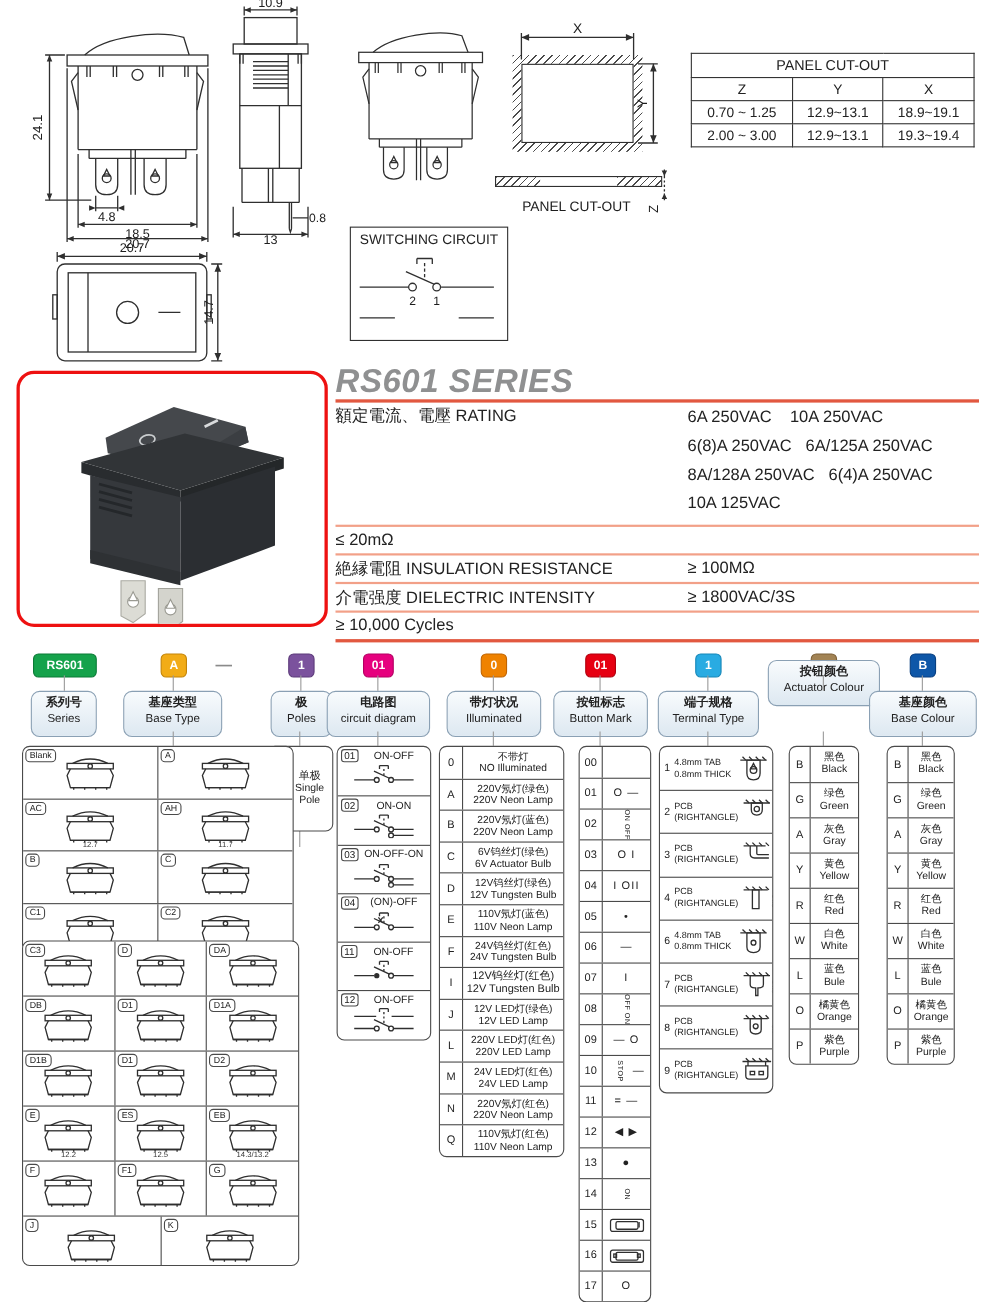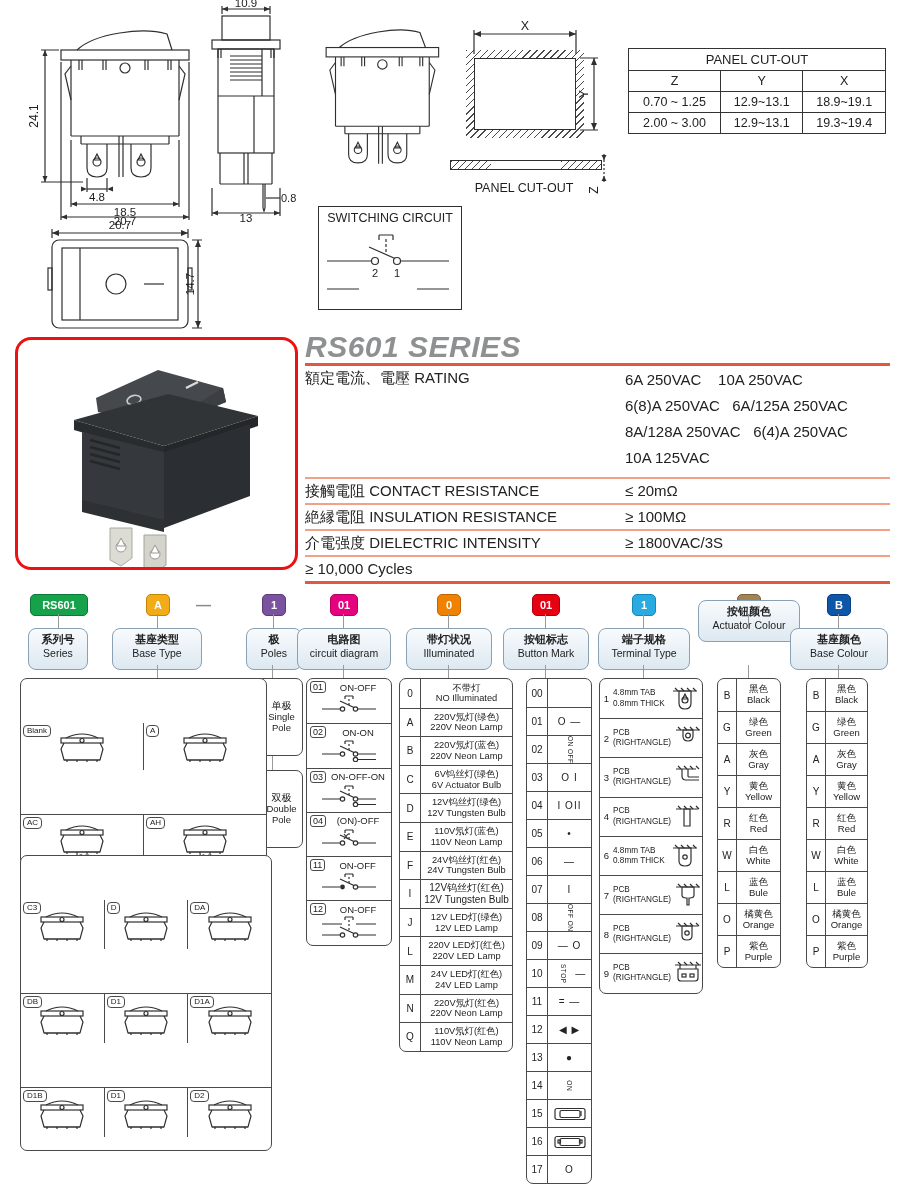--- a/index.html
+++ b/index.html
@@ -33,21 +33,21 @@
   .hdr .en{font-size:10.5px;color:#222;line-height:13px;}
   .conn{position:absolute;width:1px;background:#9a9a9a;}
   .tbl{position:absolute;border:1px solid #4a4a4a;border-radius:7px;background:#fff;overflow:hidden;}
   .trow{display:flex;align-items:stretch;box-sizing:border-box;}
   .trow + .trow{border-top:1px solid #4a4a4a;}
   .code{border-right:1px solid #4a4a4a;display:flex;align-items:center;justify-content:center;
         font-size:10px;flex:0 0 20px;}
   .cellmain{flex:1;display:flex;flex-direction:column;align-items:center;justify-content:center;
             text-align:center;line-height:1.15;}
   
-  .grow{display:flex;margin-top:44px;}
+  .grow{display:flex;}
   .grow + .grow{border-top:1px solid #4a4a4a;}
   .bcell{flex:1;position:relative;display:flex;align-items:center;justify-content:center;}
   .bcell + .bcell{border-left:1px solid #4a4a4a;}
   .chip{position:absolute;top:2px;left:2px;border:1px solid #4a4a4a;border-radius:4px;
         font-size:8px;line-height:10px;padding:0 3px;background:#fff;z-index:2;}
   .bdim{position:absolute;bottom:1px;left:0;right:0;text-align:center;font-size:7px;color:#333;}
   .rot{display:inline-block;transform:rotate(90deg);font-size:6.5px;letter-spacing:.5px;}
 </style>
 </head>
 <body>
@@ -241,21 +241,20 @@
         <div class="spec-label" style="padding-top:2px">額定電流、電壓 RATING</div>
         <div>
           <div class="spec-val" style="line-height:26px">6A 250VAC    10A 250VAC</div>
           <div class="spec-val" style="line-height:26px">6(8)A 250VAC   6A/125A 250VAC</div>
           <div class="spec-val" style="line-height:26px">8A/128A 250VAC   6(4)A 250VAC</div>
           <div class="spec-val" style="line-height:26px">10A 125VAC</div>
         </div>
       </div>
       <div class="spec-line" style="top:477px;background:#f2a088;height:2px;"></div>
       <div class="spec-row" style="top:479px;height:24px;align-items:center">
-        <div class="spec-label" style="padding-top:0">接觸電阻 CONTACT RESISTANCE</div>
         <div>
           <div class="spec-val" style="line-height:26px">≤ 20mΩ</div>
         </div>
       </div>
       <div class="spec-line" style="top:503px;background:#f2a088;height:2px;"></div>
       <div class="spec-row" style="top:505px;height:24px;align-items:center">
         <div class="spec-label" style="padding-top:0">絶縁電阻 INSULATION RESISTANCE</div>
         <div>
           <div class="spec-val" style="line-height:26px">≥ 100MΩ</div>
         </div>
@@ -343,29 +342,20 @@
       <div class="conn" style="left:272px;top:754px;height:16px"></div>
       <div class="tbl" style="left:243px;top:678px;width:58px;height:76px">
         <div class="trow" style="height:100%">
           <div class="code" style="flex:0 0 16px">1</div>
           <div class="cellmain" style="font-size:10px">
             <div>单极</div>
             <div style="font-size:9.5px;width:36px">Single Pole</div>
           </div>
         </div>
       </div>
-      <div class="tbl" style="left:243px;top:770px;width:58px;height:76px">
-        <div class="trow" style="height:100%">
-          <div class="code" style="flex:0 0 16px">2</div>
-          <div class="cellmain" style="font-size:10px">
-            <div>双极</div>
-            <div style="font-size:9.5px;width:36px">Double Pole</div>
-          </div>
-        </div>
-      </div>
       <div class="tbl" style="left:306px;top:678px;width:84px;height:266px">
         <div class="trow" style="height:44.3px;flex-direction:column;align-items:center;justify-content:flex-start">
           <div style="display:flex;align-items:center;gap:3px;width:100%;padding:2px 0 0 3px;box-sizing:border-box">
             <span style="border:1px solid #4a4a4a;border-radius:3px;font-size:9px;padding:0 2px">01</span>
             <span style="font-size:9.5px;flex:1;text-align:center;padding-right:4px">ON-OFF</span>
           </div>
           <svg class="line" width="62" height="24" viewBox="0 0 62 24">
             <path d="M27 3 h8 M27 3 v3 M35 3 v3"></path>
             <line x1="31" y1="6" x2="31" y2="12" stroke-dasharray="2 2"></line>
             <line x1="4" y1="16" x2="22" y2="16"></line>

